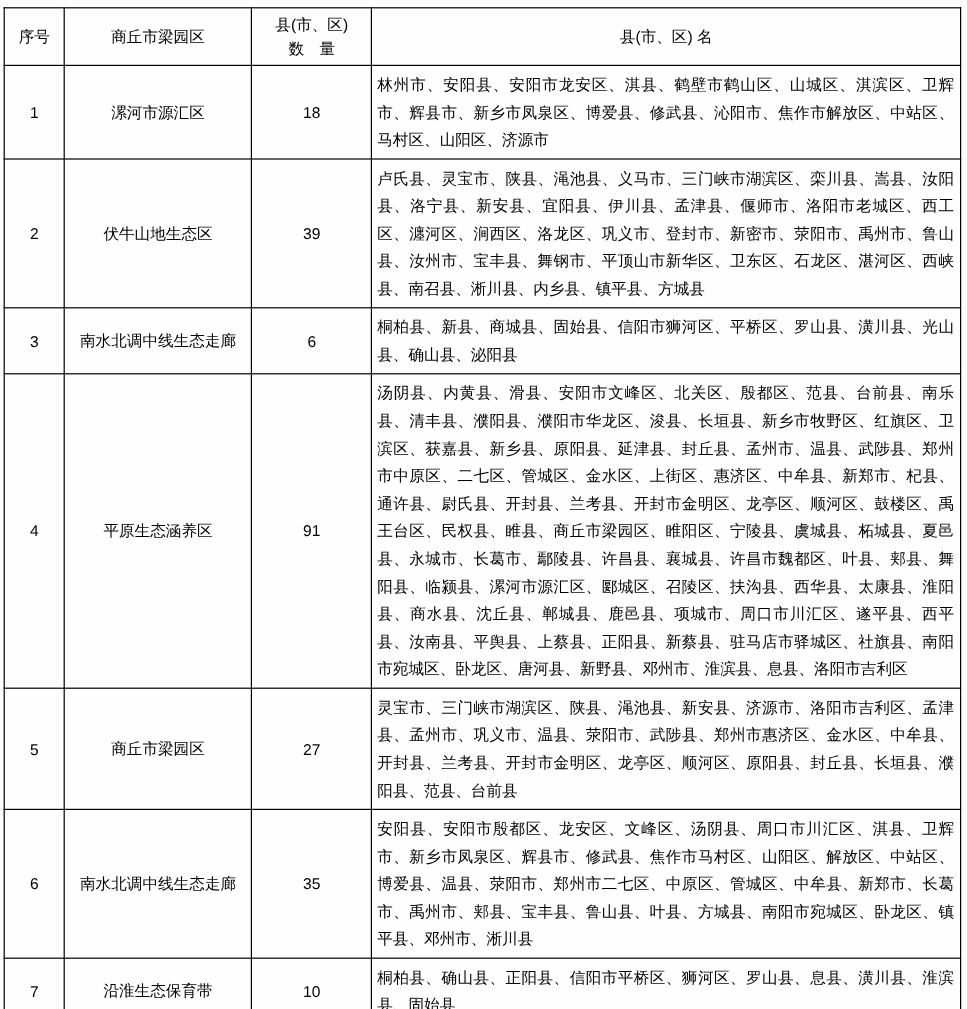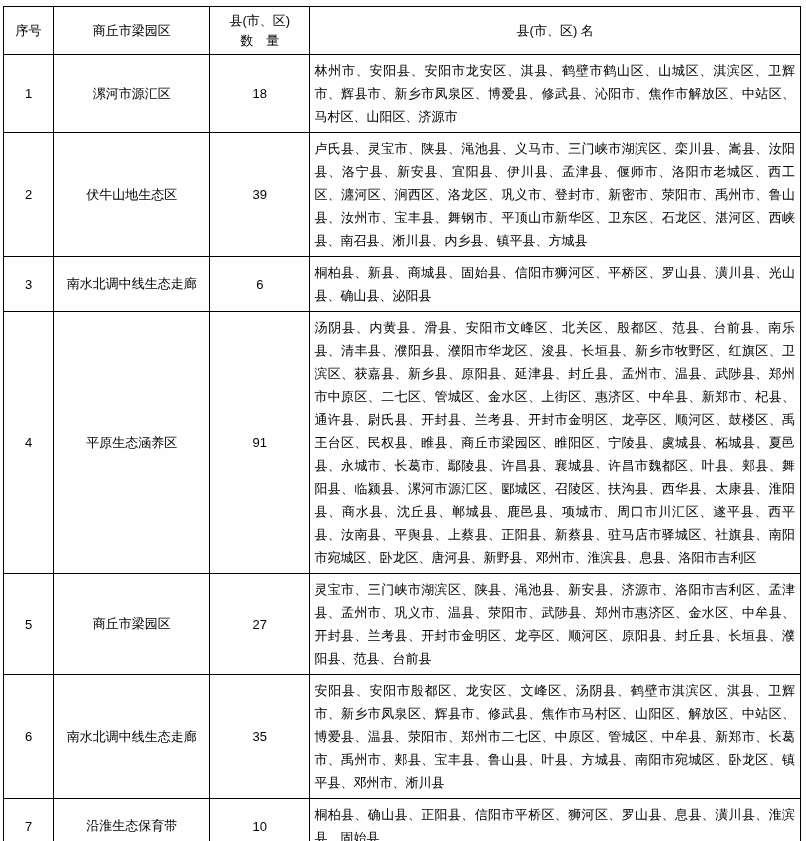--- a/index.html
+++ b/index.html
@@ -112,21 +112,21 @@
       <tr class="r-h100">
         <td class="c-no">5</td>
         <td class="c-zone">商丘市梁园区</td>
         <td class="c-count">27</td>
         <td class="c-names">灵宝市、三门峡市湖滨区、陕县、渑池县、新安县、济源市、洛阳市吉利区、孟津县、孟州市、巩义市、温县、荥阳市、武陟县、郑州市惠济区、金水区、中牟县、开封县、兰考县、开封市金明区、龙亭区、顺河区、原阳县、封丘县、长垣县、濮阳县、范县、台前县</td>
       </tr>
       <tr class="r-h110">
         <td class="c-no">6</td>
         <td class="c-zone">南水北调中线生态走廊</td>
         <td class="c-count">35</td>
-        <td class="c-names">安阳县、安阳市殷都区、龙安区、文峰区、汤阴县、鹤壁市淇滨区、淇县、卫辉市、新乡市凤泉区、辉县市、修武县、焦作市马村区、山阳区、解放区、中站区、博爱县、温县、荥阳市、郑州市二七区、中原区、管城区、中牟县、新郑市、长葛市、禹州市、郏县、宝丰县、鲁山县、叶县、方城县、南阳市宛城区、卧龙区、镇平县、邓州市、淅川县</td>
+        <td class="c-names">安阳县、安阳市殷都区、龙安区、文峰区、汤阴县、周口市川汇区、淇县、卫辉市、新乡市凤泉区、辉县市、修武县、焦作市马村区、山阳区、解放区、中站区、博爱县、温县、荥阳市、郑州市二七区、中原区、管城区、中牟县、新郑市、长葛市、禹州市、郏县、宝丰县、鲁山县、叶县、方城县、南阳市宛城区、卧龙区、镇平县、邓州市、淅川县</td>
       </tr>
       <tr class="r-h52">
         <td class="c-no">7</td>
         <td class="c-zone">沿淮生态保育带</td>
         <td class="c-count">10</td>
         <td class="c-names">桐柏县、确山县、正阳县、信阳市平桥区、狮河区、罗山县、息县、潢川县、淮滨县、固始县</td>
       </tr>
     </tbody>
   </table>
 </div>

